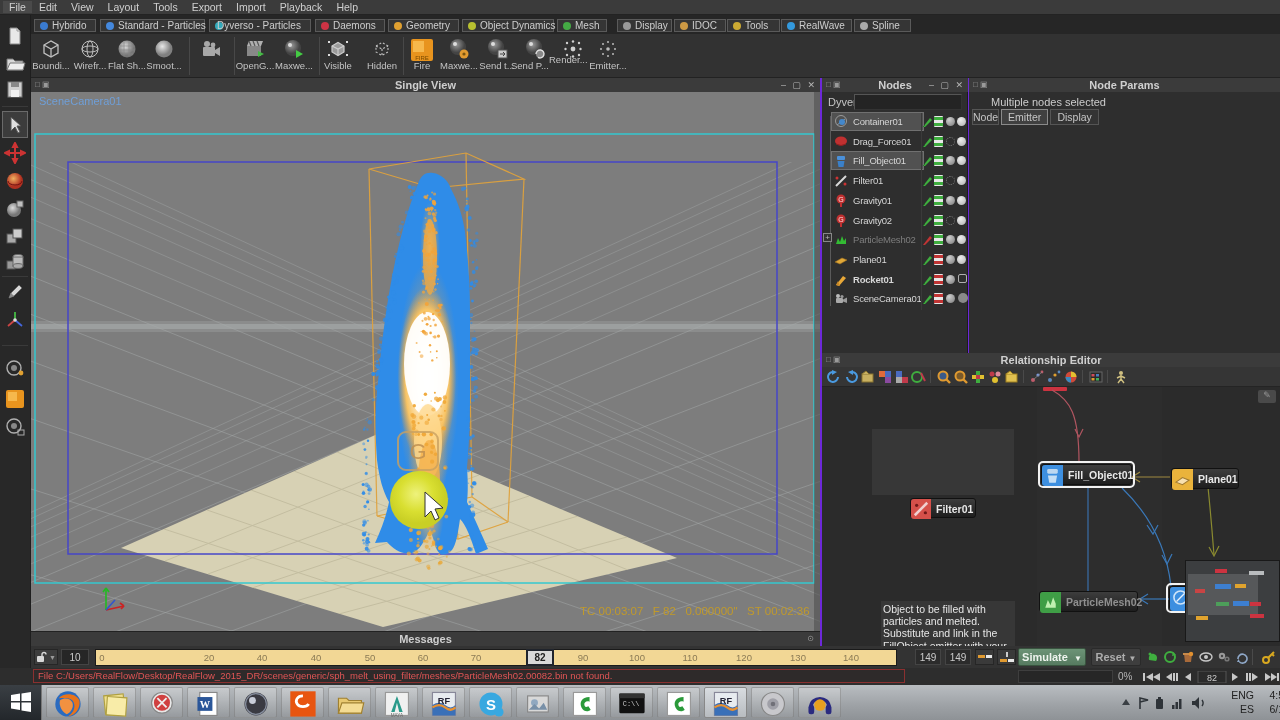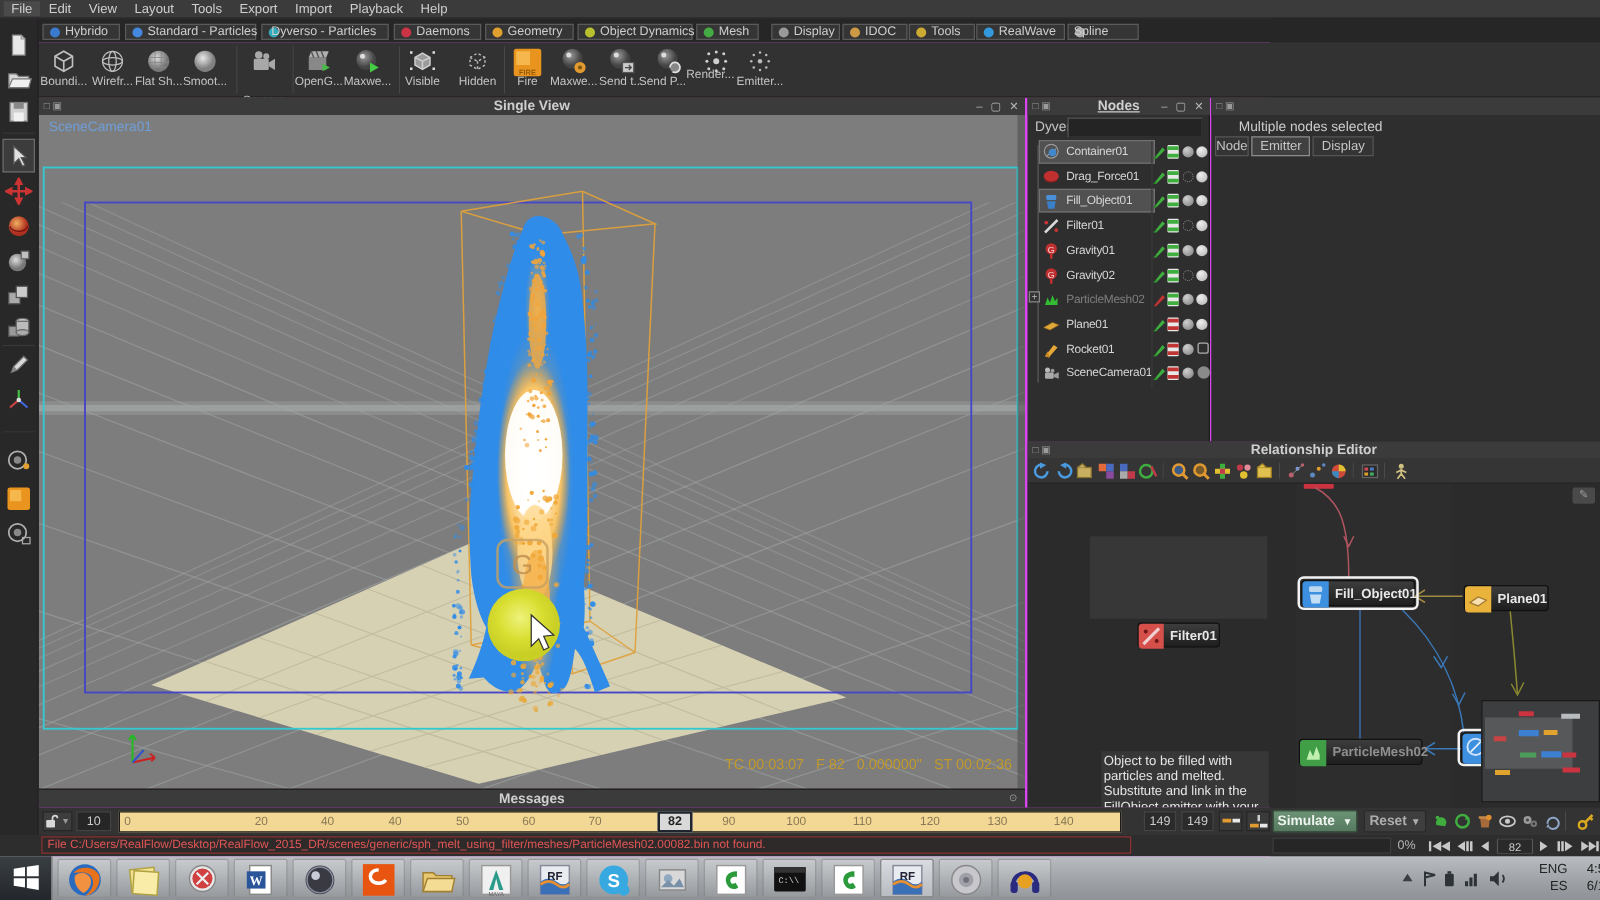--- a/index.html
+++ b/index.html
@@ -2,21 +2,21 @@
 <html><head><meta charset="utf-8">
 <style>
 html,body{margin:0;padding:0;width:1280px;height:720px;overflow:hidden;background:#2b2b2b;
   font-family:"Liberation Sans",sans-serif;}
 *{box-sizing:border-box;}
 .abs{position:absolute;}
 .ttl{font-weight:bold;color:#cfcfcf;font-size:11px;text-align:center;}
 .winbtn{color:#b5b5b5;font-size:9px;letter-spacing:2px;}
 </style></head>
 <body>
-<div class="abs" style="left:0;top:0;width:1016px;height:720px;background:#d946ef;">
+<div class="abs" style="left:0;top:0;width:1016px;height:720px;background:#6d28d9;">
 
 <div class="abs" style="left:0;top:0;width:1280px;height:15px;background:#3b3b3b;border-bottom:1px solid #232323;">
  <div class="abs" style="left:3px;top:1px;color:#cfcfcf;font-size:10.5px;">
   <span style="padding:0 6px;background:#4a4a4a;">File</span><span style="padding:0 7px;">Edit</span><span style="padding:0 7px;">View</span><span style="padding:0 7px;">Layout</span><span style="padding:0 7px;">Tools</span><span style="padding:0 7px;">Export</span><span style="padding:0 7px;">Import</span><span style="padding:0 7px;">Playback</span><span style="padding:0 7px;">Help</span>
  </div>
 </div>
 
 <div class="abs" style="left:31px;top:15px;width:1249px;height:19px;background:#262626;">
 
  <div class="abs" style="left:3px;top:4px;width:62px;height:13px;background:#353535;border:1px solid #5a5a5a;color:#cecece;font-size:10px;">
@@ -58,21 +58,21 @@
 <div class="abs" style="left:696px;top:4px;width:53px;height:13px;background:#353535;border:1px solid #5a5a5a;color:#cecece;font-size:10px;">
         <span style="position:absolute;left:5px;top:2px;width:8px;height:8px;background:#ccaa33;border-radius:50%;"></span>
         <span style="position:absolute;left:17px;top:0px;white-space:nowrap;">Tools</span>
       </div>
 <div class="abs" style="left:750px;top:4px;width:71px;height:13px;background:#353535;border:1px solid #5a5a5a;color:#cecece;font-size:10px;">
         <span style="position:absolute;left:5px;top:2px;width:8px;height:8px;background:#3399dd;border-radius:50%;"></span>
         <span style="position:absolute;left:17px;top:0px;white-space:nowrap;">RealWave</span>
       </div>
 <div class="abs" style="left:823px;top:4px;width:57px;height:13px;background:#353535;border:1px solid #5a5a5a;color:#cecece;font-size:10px;">
         <span style="position:absolute;left:5px;top:2px;width:8px;height:8px;background:#aaaaaa;border-radius:50%;"></span>
-        <span style="position:absolute;left:4px;top:0px;white-space:nowrap;text-align:center;">Spline</span>
+        <span style="position:absolute;left:17px;top:0px;white-space:nowrap;text-align:center;">Spline</span>
       </div>
 </div>
 
 <div class="abs" style="left:31px;top:34px;width:1249px;height:44px;background:#323232;border-bottom:1px solid #222;">
  <div class="abs" style="left:4px;top:3px;width:32px;height:26px;text-align:center;"><svg width="24" height="24" viewBox="0 0 24 24">
           <g fill="none" stroke="#c0c0c0" stroke-width="1.3">
             <path d="M5 8 L12 4 L19 8 L19 16 L12 20 L5 16 Z"></path>
             <path d="M5 8 L12 12 L19 8 M12 12 L12 20"></path>
           </g>
         </svg></div>
@@ -897,21 +897,21 @@
   </svg>
 </div>
 
 <div class="abs" style="left:31px;top:631px;width:789px;height:15px;background:#3b3b3b;border-top:1px solid #222;">
   <div class="ttl" style="position:absolute;left:0;right:0;top:1px;">Messages</div>
   <div class="abs" style="right:6px;top:2px;color:#999;font-size:8px;">⊙</div>
 </div>
 
 <div class="abs" style="left:822px;top:78px;width:146px;height:275px;background:#2e2e2e;border-right:1px solid #1c1c1c;">
   <div class="abs" style="left:0;top:0;width:146px;height:14px;background:#3b3b3b;">
-    <div class="ttl" style="position:absolute;left:0;right:0;top:1px;text-decoration:underline;">Nodes</div>
+    <div class="ttl" style="position:absolute;left:0;right:0;top:1px;">Nodes</div>
     <div class="abs" style="left:4px;top:2px;color:#9a9a9a;font-size:8px;">□ ▣</div>
     <div class="abs winbtn" style="right:3px;top:2px;">– ▢ ✕</div>
   </div>
   <div class="abs" style="left:6px;top:18px;color:#c5c5c5;font-size:11px;">Dyverso</div>
   <div class="abs" style="left:32px;top:16px;width:108px;height:16px;background:#242424;border:1px solid #555;border-right-color:#333;border-bottom-color:#333;"></div>
   <div class="abs" style="left:9px;top:35px;width:131px;height:18px;">
         <div class="abs" style="left:0;top:-1px;width:93px;height:19px;background:#515151;border:1px solid #707070;"></div>
         <div class="abs" style="left:2px;top:1px;width:16px;height:16px;"><svg width="16" height="16" viewBox="0 0 16 16">
             <circle cx="8" cy="7" r="5.5" fill="none" stroke="#9a9a9a"></circle>
             <path d="M4 11 L12 5" stroke="#8899aa"></path>
@@ -1042,21 +1042,21 @@
           <path d="M1 11 L8 2 L10 4 L3 11 Z" fill="#3fae3f"></path>
           <path d="M1 11 L3 9" stroke="#2a7a2a"></path>
         </svg>
         <div class="abs" style="left:103px;top:3px;width:9px;height:11px;background:#e8e8e8;border-radius:1px;">
           <div class="abs" style="left:0;top:1px;width:9px;height:3px;background:#c03434;"></div>
           <div class="abs" style="left:0;top:7px;width:9px;height:3px;background:#c03434;"></div>
         </div>
         <div class="abs" style="left:115px;top:4px;width:9px;height:9px;border-radius:50%;background:radial-gradient(circle at 35% 30%,#cfcfcf,#7a7a7a);"></div>
         <div class="abs" style="left:126px;top:4px;width:9px;height:9px;border-radius:50%;background:radial-gradient(circle at 38% 32%,#eee,#b0b0b0);"></div>
       </div>
-<div class="abs" style="left:9px;top:193px;width:131px;height:18px;">
+<div class="abs" style="left:9px;top:193px;width:131px;height:18px;font-weight:bold;">
         <div class="abs" style="left:2px;top:1px;width:16px;height:16px;"><svg width="16" height="16" viewBox="0 0 16 16">
             <path d="M3 13 L10 4 L13 6 L6 14 Z" fill="#e8a838"></path>
             <path d="M3 13 L5 9 L7 14 Z" fill="#c88828"></path>
           </svg></div>
         <div class="abs" style="left:22px;top:3px;color:#d6d6d6;font-size:9.5px;letter-spacing:-0.2px;white-space:nowrap;">Rocket01</div>
         <svg class="abs" style="left:91px;top:3px;" width="11" height="12" viewBox="0 0 11 12">
           <path d="M1 11 L8 2 L10 4 L3 11 Z" fill="#3fae3f"></path>
           <path d="M1 11 L3 9" stroke="#2a7a2a"></path>
         </svg>
         <div class="abs" style="left:103px;top:3px;width:9px;height:11px;background:#e8e8e8;border-radius:1px;">
@@ -1085,20 +1085,21 @@
         <div class="abs" style="left:115px;top:4px;width:9px;height:9px;border-radius:50%;background:radial-gradient(circle at 35% 30%,#cfcfcf,#7a7a7a);"></div>
         <div class="abs" style="left:127px;top:3px;width:10px;height:10px;border-radius:50%;background:#8a8a8a;"></div>
       </div>
 <div class="abs" style="left:8px;top:38px;width:1px;height:190px;background:#5a5a5a;"></div>
 <div class="abs" style="left:1px;top:155px;width:9px;height:9px;border:1px solid #888;background:#333;color:#bbb;font-size:8px;line-height:7px;text-align:center;">+</div>
 <div class="abs" style="left:99px;top:35px;width:1px;height:197px;background:#3a3a3a;"></div>
 </div>
 
 <div class="abs" style="left:969px;top:78px;width:311px;height:275px;background:#2e2e2e;">
   <div class="abs" style="left:0;top:0;width:311px;height:14px;background:#3b3b3b;">
+    <div class="ttl" style="position:absolute;left:0;right:0;top:1px;">Node Params</div>
     <div class="abs" style="left:4px;top:2px;color:#9a9a9a;font-size:8px;">□ ▣</div>
   </div>
   <div class="abs" style="left:22px;top:18px;color:#cccccc;font-size:11px;">Multiple nodes selected</div>
   <div class="abs" style="left:3px;top:31px;color:#c5c5c5;font-size:10.5px;">
     <span style="display:inline-block;padding:1px 0;border:1px solid #555;background:#343434;">Node</span><span style="display:inline-block;padding:1px 6px;border:1px solid #8a8a8a;background:#404040;margin-left:2px;">Emitter</span><span style="display:inline-block;padding:1px 6px;border:1px solid #555;background:#343434;margin-left:2px;">Display</span>
   </div>
 </div>
 
 <div class="abs" style="left:822px;top:353px;width:458px;height:293px;background:#2b2b2b;overflow:hidden;">
   <div class="abs" style="left:0;top:0;width:458px;height:14px;background:#3b3b3b;">

